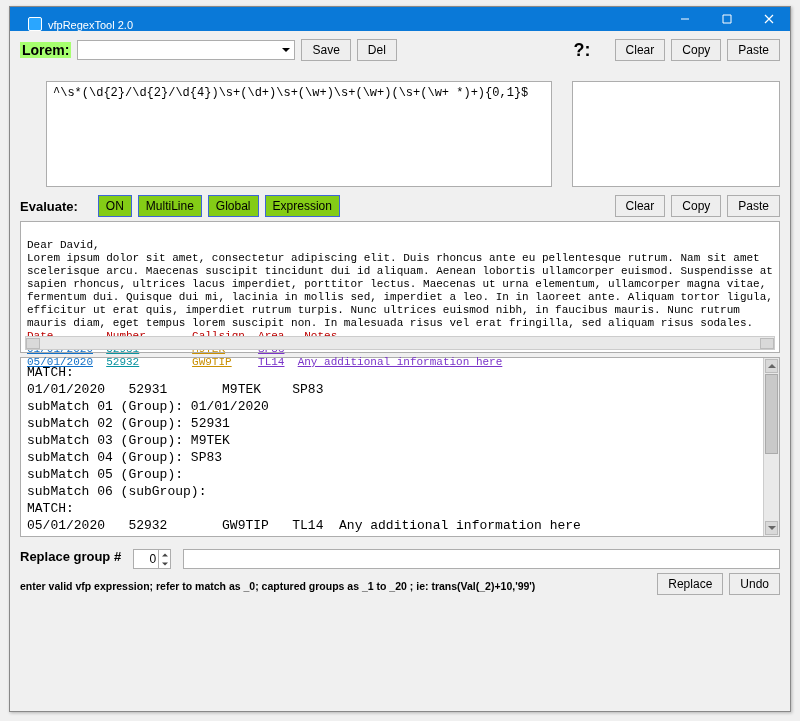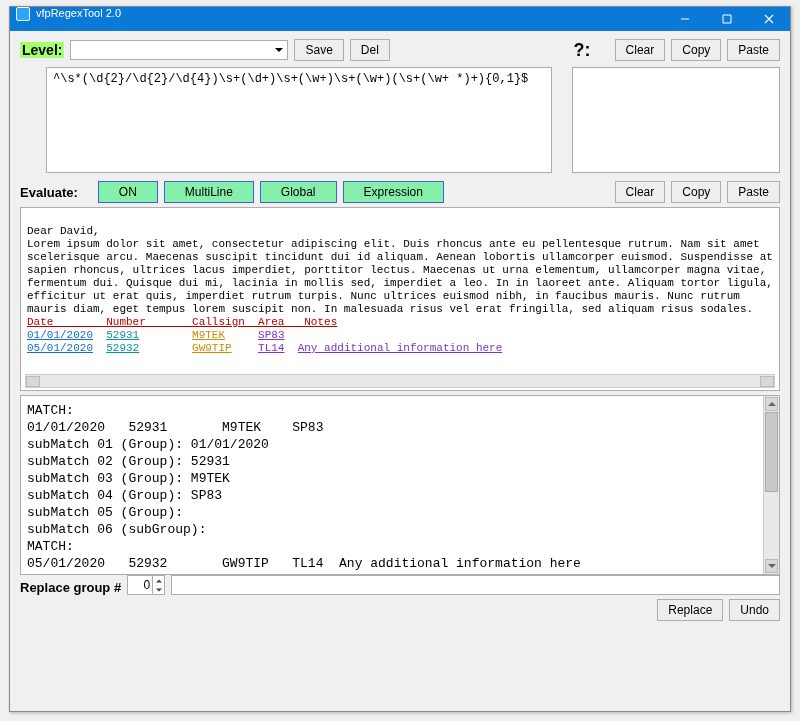--- a/index.html
+++ b/index.html
@@ -12,21 +12,21 @@
     position:relative;
     overflow:hidden;
   }
   .window {
     position:absolute; left:9px; top:6px; width:782px; height:706px;
     border:1px solid #888; background:#f0f0f0;
     box-shadow:1px 1px 3px rgba(0,0,0,0.25);
   }
   .titlebar {
     background:#0a79d8; color:#fff; height:24px;
-    display:flex; align-items:flex-start; padding-left:6px;
+    display:flex; align-items:flex-end; padding-left:18px;
   }
   .titlebar .apptitle { font-size:11px; }
   .titlebar .icon-spacer { width:14px; height:14px; margin-right:6px;
     background:#2aa6ff; border:1px solid #fff; border-radius:2px;}
   .winctrls { margin-left:auto; display:flex; }
   .winctrl { width:42px; height:24px; display:flex; align-items:center; justify-content:center; color:#fff; }
   .winctrl svg { width:10px; height:10px; stroke:#fff; stroke-width:1; fill:none;}
   .winctrl.close svg { stroke-width:1.2;}
   .body { padding:8px 10px 6px 10px; }
   .row { display:flex; align-items:center; gap:6px; }
@@ -40,30 +40,30 @@
     position:relative; height:20px;
   }
   .combo input { width:100%; height:100%; border:1px solid #adadad; padding-right:18px; font-size:12px;}
   .combo .chev { position:absolute; right:1px; top:1px; width:16px; height:18px; display:flex; align-items:center; justify-content:center; }
   .combo .chev svg { width:8px; height:8px; fill:#000;}
   .textarea {
     background:#fff; border:1px solid #adadad; width:100%;
     font-family:"Courier New", monospace; font-size:12px; padding:4px 6px;
     resize:none; overflow:auto;
   }
-  .panelrow { display:flex; gap:20px; margin-top:6px;padding-left:26px;}
+  .panelrow { display:flex; gap:20px; margin-top:20px;padding-left:26px;}
   
   .toggle {
-    border:1px solid #3e66d6; background:#86efac; padding:2px 20px;
+    border:1px solid #3e66d6; background:#84cc16; padding:2px 7px;
     height:22px; display:inline-flex; align-items:center; font-size:12px;
   }
   .evalrow { margin-top:8px;}
   
   .evalpane {
-    margin-top:4px; background:#fff; border:1px solid #adadad; height:184px;
+    margin-top:4px; background:#fff; border:1px solid #adadad; height:132px;
     position:relative;
   }
   .evalcontent {
     font-family:"Courier New", monospace; font-size:11px; line-height:13px;
     color:#000; padding:4px 6px; overflow:hidden; white-space:pre-wrap;
   }
   .red-u { color:#b00; text-decoration:underline; }
   .grp1 { color:#1170c9; text-decoration:underline;}
   .grp2 { color:#c98f00; text-decoration:underline;}
   .grp3 { color:#7a34c9; text-decoration:underline;}
@@ -85,21 +85,21 @@
     padding:6px 6px; flex:1; overflow:hidden; white-space:pre;border-radius:10px;
   }
   .vscroll { width:16px; background:#e9e9e9; border-left:1px solid #ccc; position:relative;}
   .vscroll .arrow-up, .vscroll .arrow-dn { position:absolute; left:1px; width:13px; height:14px;
     background:#d9d9d9; border:1px solid #bbb; display:flex; align-items:center; justify-content:center;}
   .vscroll .arrow-up{top:1px;} .vscroll .arrow-dn{bottom:1px;}
   .vscroll .thumb { position:absolute; left:1px; top:16px; width:13px; height:80px;
     background:#c9c9c9; border:1px solid #aaa;}
   .vscroll svg{width:8px;height:8px;fill:#666;}
   
-  .replacebar { display:flex; align-items:flex-end; gap:6px;}
+  .replacebar { margin-top:12px; display:flex; align-items:flex-start; gap:12px;}
   .numspin { display:flex; align-items:center; border:1px solid #adadad; height:20px; background:#fff;}
   .numspin input { width:24px; border:none; text-align:right; padding-right:2px; font-size:12px;}
   .numspin .spins { width:12px; display:flex; flex-direction:column;}
   .numspin .spins div { height:9px; border-left:1px solid #adadad; display:flex; align-items:center; justify-content:center;}
   .numspin .spins svg{width:6px;height:6px;fill:#444;}
   .hint { font-size:10.5px; font-weight:bold; margin-top:4px; }
   .questionmark { font-size:18px; font-weight:bold; }
   .rightbtns { margin-left:auto; display:flex; gap:6px;}
 </style>
 </head>
@@ -124,21 +124,21 @@
         <svg viewBox="0 0 10 10">
             <path d="M1 1 L9 9 M9 1 L1 9"></path>
           </svg>
       </div>
     </div>
   </div>
 
   <div class="body">
 
     <div class="row">
-      <span class="label-hi">Level:</span>
+      <span class="label-hi">Lorem:</span>
       <div class="combo" style="width:218px;">
         <input style="">
         <span class="chev">
           <svg viewBox="0 0 8 8">
               <path d="M0 2 L4 6 L8 2 Z"></path>
             </svg>
         </span>
       </div>
       <button class="btn">Save</button>
       <button class="btn">Del</button>
@@ -226,20 +226,21 @@
               <svg viewBox="0 0 8 8">
                 <path d="M0 2 L4 6 L8 2 Z"></path>
               </svg>
             </div>
         </div>
       </div>
       <input class="textarea" style="flex: 1 1 0%; height: 20px; padding: 2px 4px; font-family: inherit;">
     </div>
 
     <div class="row" style="margin-top:4px; align-items:center;">
+      <div class="hint">enter valid vfp expression; refer to match as _0; captured groups as _1 to _20 ; ie: trans(Val(_2)+10,'99')</div>
       <div class="rightbtns">
         <button class="btn">Replace</button>
         <button class="btn">Undo</button>
       </div>
     </div>
 
   </div>
 </div>
 
 </body></html>

